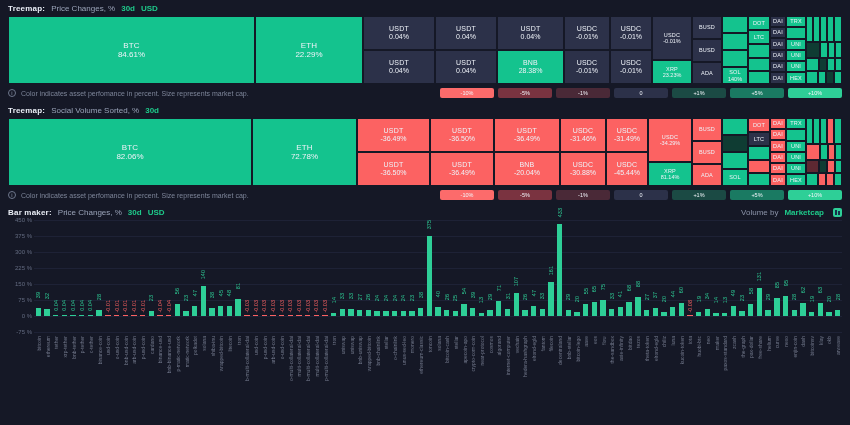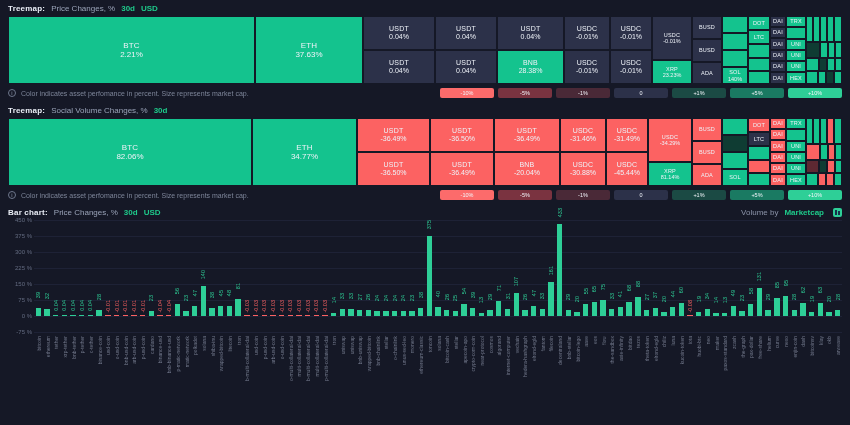--- a/index.html
+++ b/index.html
@@ -77,25 +77,25 @@
   <div class="sec-head">
     <span class="kind">Treemap:</span>
     <span class="metric">Price Changes, %</span>
     <span class="opt">30d</span>
     <span class="opt">USD</span>
   </div>
   <div class="tm-wrap">
     <div class="tm" id="tm1">
         <div class="cell g-str big" style="left: 0px; top: 0px; width: 247px; height: 68px;">
           <span class="sym">BTC</span>
-          <span class="val">2.21%</span>
+          <span class="val">84.61%</span>
         </div>
         <div class="cell g-str big" style="left: 247px; top: 0px; width: 108px; height: 68px;">
           <span class="sym">ETH</span>
-          <span class="val">37.63%</span>
+          <span class="val">22.29%</span>
         </div>
         <div class="cell n-flat" style="left: 355px; top: 0px; width: 72px; height: 34px;">
           <span class="sym">USDT</span>
           <span class="val">0.04%</span>
         </div>
         <div class="cell n-flat" style="left: 355px; top: 34px; width: 72px; height: 34px;">
           <span class="sym">USDT</span>
           <span class="val">0.04%</span>
         </div>
         <div class="cell n-flat" style="left: 427px; top: 0px; width: 62px; height: 34px;">
@@ -227,32 +227,32 @@
         <div class="lg" style="background: rgb(74, 41, 55);">-1%</div>
         <div class="lg" style="background: rgb(44, 49, 73);">0</div>
         <div class="lg" style="background: rgb(27, 74, 68);">+1%</div>
         <div class="lg" style="background: rgb(26, 122, 98);">+5%</div>
         <div class="lg" style="background: rgb(46, 207, 151);">+10%</div>
       </div>
   </div>
 
   <div class="sec-head">
     <span class="kind">Treemap:</span>
-    <span class="metric">Social Volume Changes, %</span>
+    <span class="metric">Social Volume Sorted, %</span>
     <span class="opt">30d</span>
   </div>
   <div class="tm-wrap">
     <div class="tm" id="tm2">
         <div class="cell g-str big" style="left: 0px; top: 0px; width: 244px; height: 68px;">
           <span class="sym">BTC</span>
           <span class="val">82.06%</span>
         </div>
         <div class="cell g-str big" style="left: 244px; top: 0px; width: 105px; height: 68px;">
           <span class="sym">ETH</span>
-          <span class="val">34.77%</span>
+          <span class="val">72.78%</span>
         </div>
         <div class="cell r-str" style="left: 349px; top: 0px; width: 73px; height: 34px;">
           <span class="sym">USDT</span>
           <span class="val">-36.49%</span>
         </div>
         <div class="cell r-str" style="left: 349px; top: 34px; width: 73px; height: 34px;">
           <span class="sym">USDT</span>
           <span class="val">-36.50%</span>
         </div>
         <div class="cell r-str" style="left: 422px; top: 0px; width: 64px; height: 34px;">
@@ -382,21 +382,21 @@
         <div class="lg" style="background: rgb(122, 51, 64);">-5%</div>
         <div class="lg" style="background: rgb(74, 41, 55);">-1%</div>
         <div class="lg" style="background: rgb(44, 49, 73);">0</div>
         <div class="lg" style="background: rgb(27, 74, 68);">+1%</div>
         <div class="lg" style="background: rgb(26, 122, 98);">+5%</div>
         <div class="lg" style="background: rgb(46, 207, 151);">+10%</div>
       </div>
   </div>
 
   <div class="sec-head">
-    <span class="kind">Bar chart:</span>
+    <span class="kind">Bar maker:</span>
     <span class="metric">Price Changes, %</span>
     <span class="opt">30d</span>
     <span class="opt">USD</span>
     <span class="spacer"></span>
     <span class="sortlbl">Volume by</span>
     <span class="sortval">Marketcap</span>
     <span class="sort-ico"></span>
   </div>
   <div class="bc-wrap">
     <div class="bc">

